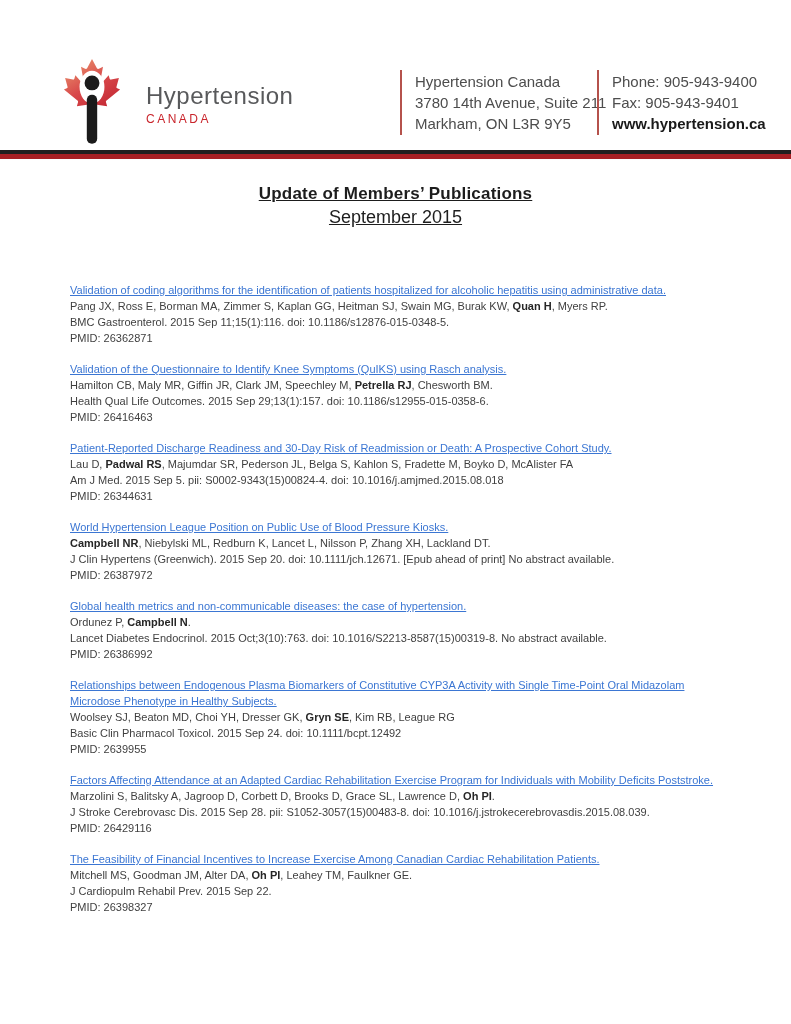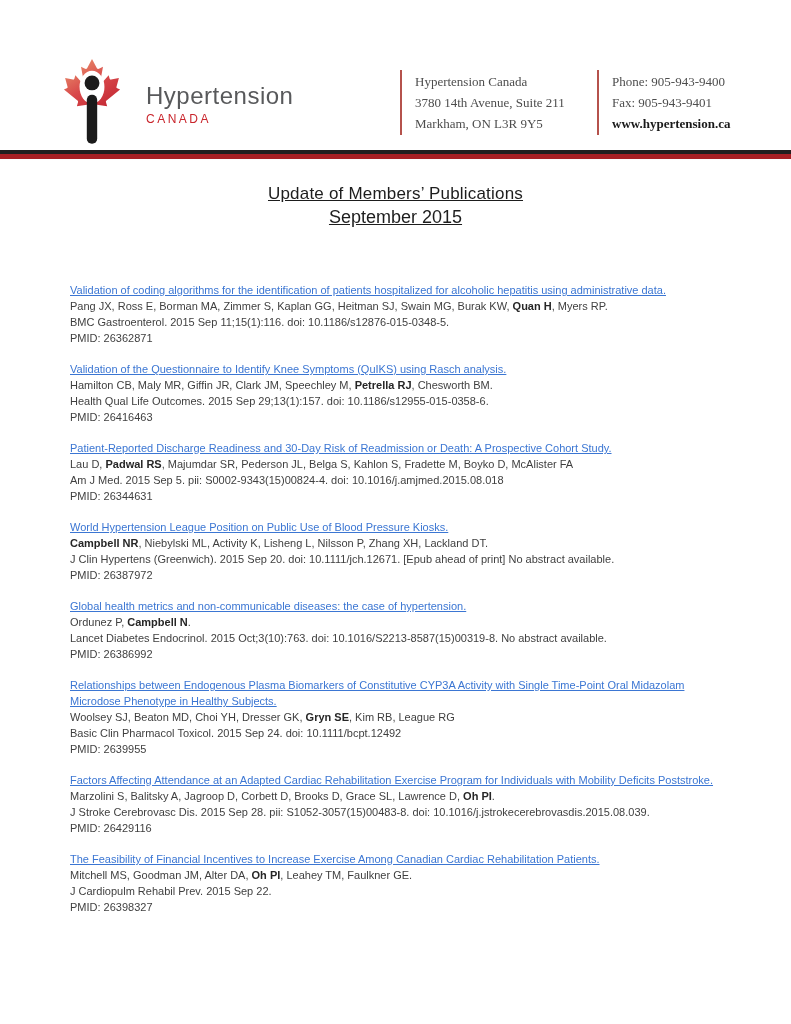--- a/index.html
+++ b/index.html
@@ -17,31 +17,31 @@
   .page{
     position:relative;width:791px;height:1024px;background:#ffffff;overflow:hidden;
   }
   
   .logo-wrap{position:absolute;left:54px;top:58px;display:flex;align-items:flex-start;}
   .leaf-svg{display:block;}
   .logo-text{margin-left:16px;padding-top:26px;}
   .brand-name{font-size:24px;font-weight:400;color:var(--brand-gray);letter-spacing:0.5px;line-height:1;}
   .brand-country{font-size:12px;font-weight:400;color:var(--brand-red);letter-spacing:2.5px;line-height:1;margin-top:5px;}
   .hdr-block{position:absolute;top:70px;border-left:2px solid var(--rule-red);padding:1px 0 1px 13px;
-             font-size:13px;line-height:21px;color:#4d4d4d;font-family:Liberation Serif, serif;}
+             font-size:15px;line-height:21px;color:#4d4d4d;}
   .addr-block{left:400px;}
   .contact-block{left:597px;}
   .website{font-weight:bold;color:#1a1a1a;}
   
   .divider{position:absolute;left:0;top:150px;width:791px;}
   .divider .bar-black{height:4px;background:var(--bar-black);}
   .divider .bar-red{height:5px;background:var(--bar-red);}
   
   .title-wrap{position:absolute;left:0;top:184px;width:791px;text-align:center;color:#1d1d1d;}
-  .doc-title{font-size:17px;font-weight:400;text-decoration:underline;letter-spacing:0.2px;}
+  .doc-title{font-size:17px;font-weight:700;text-decoration:underline;letter-spacing:0.2px;}
   .doc-subtitle{font-size:18px;font-weight:400;text-decoration:underline;margin-top:3px;}
   
   .pub-list{position:absolute;left:70px;top:282px;width:650px;}
   .pub{font-size:11px;line-height:16px;color:var(--body-text);margin-bottom:15px;}
   .pub-title{color:var(--link-blue);text-decoration:underline;cursor:pointer;display:inline;}
   .pub-authors b{color:#262626;}
 </style>
 </head>
 <body>
 
@@ -108,21 +108,21 @@
 
     <article class="pub">
       <div><a class="pub-title">Patient-Reported Discharge Readiness and 30-Day Risk of Readmission or Death: A Prospective Cohort Study.</a></div>
       <div class="pub-authors"><span>Lau D, </span><b>Padwal RS</b><span>, Majumdar SR, Pederson JL, Belga S, Kahlon S, Fradette M, Boyko D, McAlister FA</span></div>
       <div class="pub-citation">Am J Med. 2015 Sep 5. pii: S0002-9343(15)00824-4. doi: 10.1016/j.amjmed.2015.08.018</div>
       <div class="pub-pmid">PMID: 26344631</div>
     </article>
 
     <article class="pub">
       <div><a class="pub-title">World Hypertension League Position on Public Use of Blood Pressure Kiosks.</a></div>
-      <div class="pub-authors"><b>Campbell NR</b><span>, Niebylski ML, Activity K, Lisheng L, Nilsson P, Zhang XH, Lackland DT.</span></div>
+      <div class="pub-authors"><b>Campbell NR</b><span>, Niebylski ML, Redburn K, Lancet L, Nilsson P, Zhang XH, Lackland DT.</span></div>
       <div class="pub-citation">J Clin Hypertens (Greenwich). 2015 Sep 20. doi: 10.1111/jch.12671. [Epub ahead of print] No abstract available.</div>
       <div class="pub-pmid">PMID: 26387972</div>
     </article>
 
     <article class="pub">
       <div><a class="pub-title">Global health metrics and non-communicable diseases: the case of hypertension.</a></div>
       <div class="pub-authors"><span>Ordunez P, </span><b>Campbell N</b><span>.</span></div>
       <div class="pub-citation">Lancet Diabetes Endocrinol. 2015 Oct;3(10):763. doi: 10.1016/S2213-8587(15)00319-8. No abstract available.</div>
       <div class="pub-pmid">PMID: 26386992</div>
     </article>

